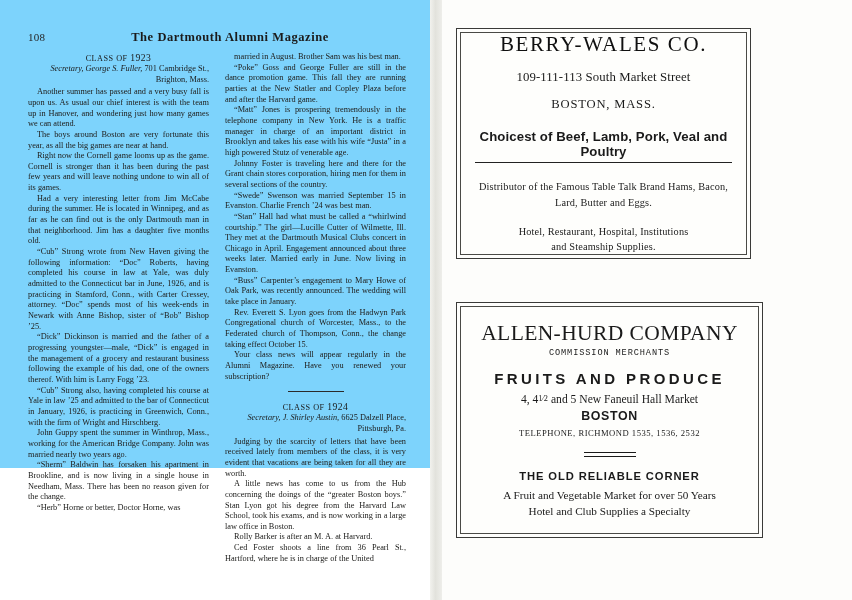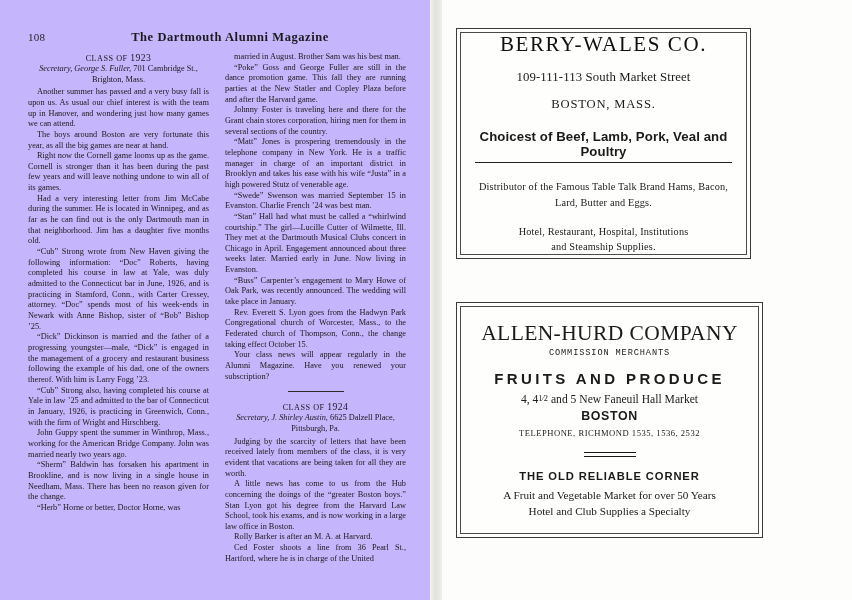--- a/index.html
+++ b/index.html
@@ -21,22 +21,22 @@
     position: absolute;
     inset: 0;
     display: flex;
     background: #ffffff;
   }
 
   
   #left-page {
     position: relative;
     width: 430px;
-    height: 600px;
-    background: #c4b5fd;
+    height: 468px;
+    background: #7dd3fc;
     flex: 0 0 430px;
   }
   #page-header {
     position: absolute;
     top: 30px;
     left: 28px;
     right: 22px;
     height: 18px;
   }
   #folio {
@@ -76,21 +76,21 @@
     text-align: center;
     font-size: 8.2px;
     letter-spacing: 0.5px;
     margin-bottom: 1px;
     text-transform: uppercase;
   }
   .class-head .big {
     font-size: 9.6px;
   }
   .secretary {
-    text-align: center;
+    text-align: right;
     font-size: 8.3px;
     line-height: 1.28;
     margin-bottom: 2px;
   }
   .secretary i { font-style: italic; }
 
   p.body {
     margin: 0;
     font-size: 8.3px;
     line-height: 1.285;
@@ -287,22 +287,22 @@
         <p class="body">“Dick” Dickinson is married and the father of a progressing youngster—male, “Dick” is engaged in the management of a grocery and restaurant business following the example of his dad, one of the owners thereof. With him is Larry Fogg ’23.</p>
         <p class="body">“Cub” Strong also, having completed his course at Yale in law ’25 and admitted to the bar of Connecticut in January, 1926, is practicing in Greenwich, Conn., with the firm of Wright and Hirschberg.</p>
         <p class="body">John Guppy spent the summer in Winthrop, Mass., working for the American Bridge Company. John was married nearly two years ago.</p>
         <p class="body">“Sherm” Baldwin has forsaken his apartment in Brookline, and is now living in a single house in Needham, Mass. There has been no reason given for the change.</p>
         <p class="body">“Herb” Horne or better, Doctor Horne, was</p>
       </div>
 
       <div class="col">
         <p class="body">married in August. Brother Sam was his best man.</p>
         <p class="body">“Poke” Goss and George Fuller are still in the dance promotion game. This fall they are running parties at the New Statler and Copley Plaza before and after the Harvard game.</p>
+        <p class="body">“Matt” Jones is prospering tremendously in the telephone company in New York. He is a traffic manager in charge of an important district in Brooklyn and takes his ease with his wife “Justa” in a high powered Stutz of venerable age.</p>
         <p class="body">Johnny Foster is traveling here and there for the Grant chain stores corporation, hiring men for them in several sections of the country.</p>
-        <p class="body">“Matt” Jones is prospering tremendously in the telephone company in New York. He is a traffic manager in charge of an important district in Brooklyn and takes his ease with his wife “Justa” in a high powered Stutz of venerable age.</p>
         <p class="body">“Swede” Swenson was married September 15 in Evanston. Charlie French ’24 was best man.</p>
         <p class="body">“Stan” Hall had what must be called a “whirlwind courtship.” The girl—Lucille Cutter of Wilmette, Ill. They met at the Dartmouth Musical Clubs concert in Chicago in April. Engagement announced about three weeks later. Married early in June. Now living in Evanston.</p>
         <p class="body">“Buss” Carpenter’s engagement to Mary Howe of Oak Park, was recently announced. The wedding will take place in January.</p>
         <p class="body">Rev. Everett S. Lyon goes from the Hadwyn Park Congregational church of Worcester, Mass., to the Federated church of Thompson, Conn., the change taking effect October 15.</p>
         <p class="body bold">Your class news will appear regularly in the Alumni Magazine. Have you renewed your subscription?</p>
 
         <div class="rule"></div>
 
         <div class="class-head">
           <span>Class of</span>

